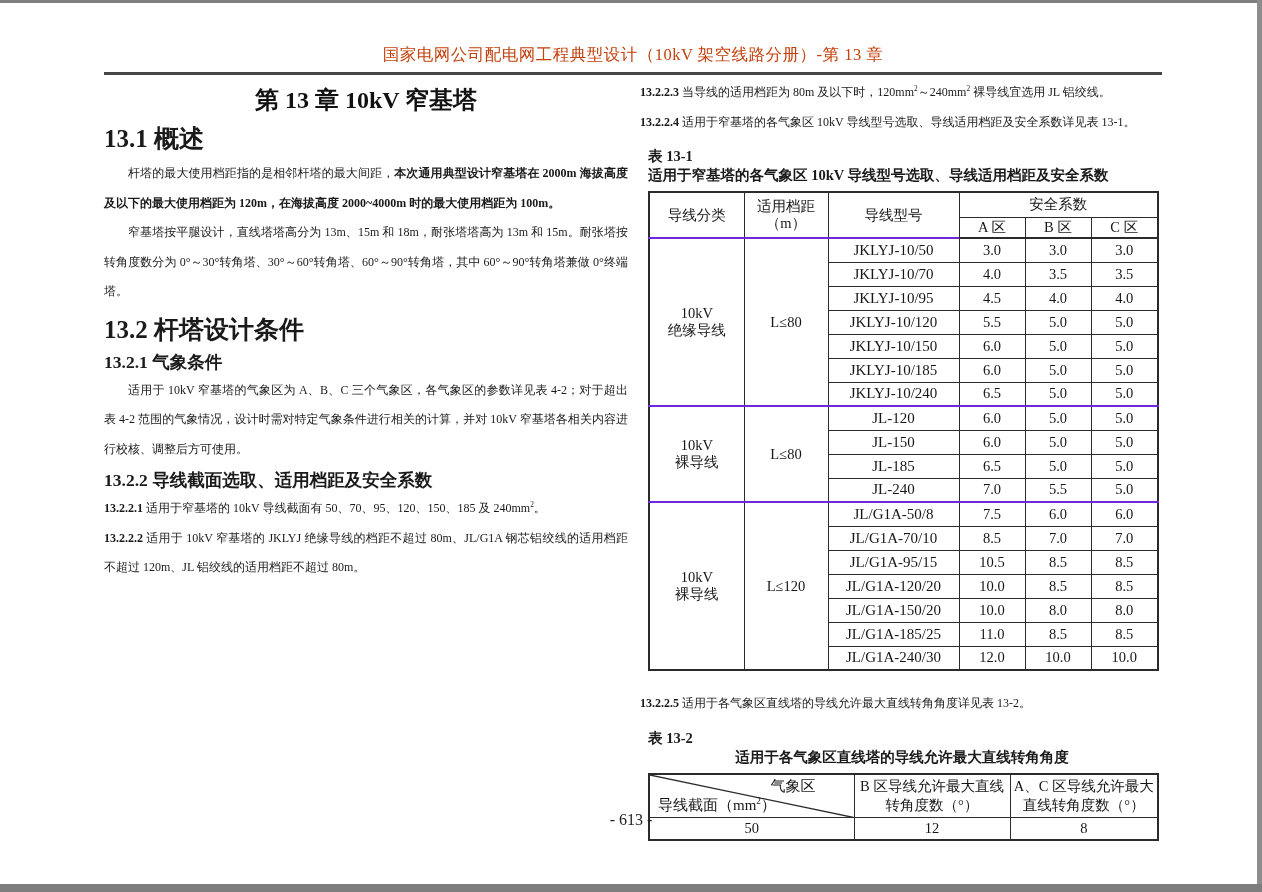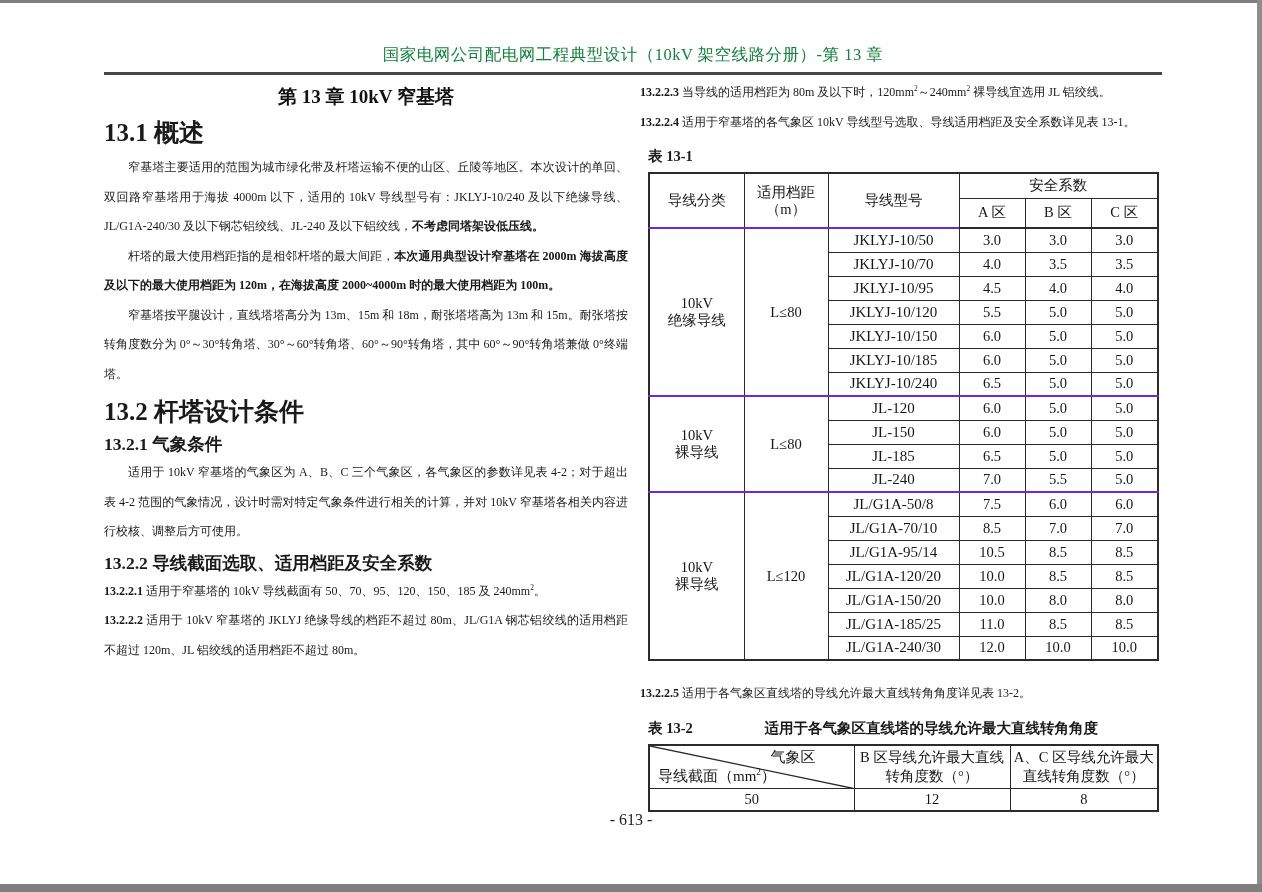--- a/index.html
+++ b/index.html
@@ -9,58 +9,58 @@
     background: #ffffff; overflow: hidden;
     font-family: "Liberation Serif", "DejaVu Serif", serif;
     color: #1a1a1a;
   }
   .edge-top    { position:absolute; top:0; left:0; width:1262px; height:3px; background:#7e7e7e; }
   .edge-right  { position:absolute; top:0; right:0; width:5px; height:892px; background:#8d8d8d; }
   .edge-bottom { position:absolute; bottom:0; left:0; width:1262px; height:8px; background:#7e7e7e; }
 
   .page-header {
     position:absolute; top:44px; left:104px; width:1058px;
-    text-align:center; font-size:16.5px; letter-spacing:0.5px; color:#15803d;
+    text-align:center; font-size:16.5px; letter-spacing:0.5px; color:#c2410c;
   }
   .header-rule { position:absolute; top:72px; left:104px; width:1058px; height:2.5px; background:#474747; }
 
   .col { position:absolute; }
   .col-left  { top:82px; left:104px;  width:524px; }
   .col-right { top:78px; left:640px;  width:522px; }
 
-  .chapter-title { margin:2px 0 6px; text-align:center; font-size:19px; font-weight:bold; color:#111; }
+  .chapter-title { margin:2px 0 6px; text-align:center; font-size:24px; font-weight:bold; color:#111; }
   .h2 { margin:6px 0 4px; font-size:25px; font-weight:bold; }
   .h3 { margin:4px 0 2px; font-size:17.5px; font-weight:bold; }
   p.body {
     margin:0; font-size:12px; line-height:29.5px;
     text-align:justify; text-justify:inter-ideograph;
   }
   p.indent { text-indent:2em; }
   p.body b { font-weight:bold; }
   sup { font-size:0.62em; vertical-align:super; line-height:0; }
 
   .tcaption {
     margin:10px 0 6px 8px; font-size:14.5px; font-weight:bold;
-    display:flex; width:508px;
+    display:flex; width:508px;flex-direction:column;
   }
   .tcaption .tlabel { flex:0 0 auto; margin-right:14px; }
   .tcaption-center .ttitle { flex:1 1 auto; text-align:center; }
 
   table.doc {
     border-collapse:collapse; table-layout:fixed;
     margin-left:8px; width:509px;
     border:2px solid #2b2b2b;
   }
   table.doc td {
     border:1px solid #2b2b2b; text-align:center; vertical-align:middle;
     font-size:14.5px; line-height:17px; padding:1px 2px; color:#161616;
   }
   table.t1 td { height:24px; }
   table.t1 tr.hrow1 td { height:25px; }
-  table.t1 tr.hrow2 td { height:30px; border-bottom:2px solid #2b2b2b; }
+  table.t1 tr.hrow2 td { height:21px; border-bottom:2px solid #2b2b2b; }
   table.t1 tr.gstart td { border-top:2px solid #6d28d9; }
   table.doc td.model { font-size:15px; }
 
   table.t2 td { height:22px; font-size:14.5px; }
   table.t2 tr.t2head td { height:44px; border-bottom:1.5px solid #2b2b2b; line-height:19px; }
   td.diag { position:relative; padding:0; }
   td.diag svg { position:absolute; inset:0; width:100%; height:100%; }
   .diag-top    { position:absolute; top:2px;  right:38px; font-size:15px; }
   .diag-bottom { position:absolute; bottom:2px; left:8px; font-size:15px;margin-top:41px; }
 
@@ -76,21 +76,20 @@
 <div class="edge-right"></div>
 <div class="edge-bottom"></div>
 
 <div class="page-header">国家电网公司配电网工程典型设计（10kV 架空线路分册）-第 13 章</div>
 <div class="header-rule"></div>
 
 <div class="col col-left">
   <div class="chapter-title">第 13 章  10kV 窄基塔</div>
   <div class="h2">13.1  概述</div>
 
-  <p class="body indent"><span>窄基塔主要适用的范围为城市绿化带及杆塔运输不便的山区、丘陵等地区。本次设计的单回、双回路窄基塔用于海拔 4000m 以下，适用的 10kV 导线型号有：JKLYJ-10/240 及以下绝缘导线、JL/G1A-240/30 及以下钢芯铝绞线、JL-240 及以下铝绞线，</span><b>不考虑同塔架设低压线。</b></p>
 
   <p class="body indent"><span>杆塔的最大使用档距指的是相邻杆塔的最大间距，</span><b>本次通用典型设计窄基塔在 2000m 海拔高度及以下的最大使用档距为 120m，在海拔高度 2000~4000m 时的最大使用档距为 100m。</b></p>
 
   <p class="body indent">窄基塔按平腿设计，直线塔塔高分为 13m、15m 和 18m，耐张塔塔高为 13m 和 15m。耐张塔按转角度数分为 0°～30°转角塔、30°～60°转角塔、60°～90°转角塔，其中 60°～90°转角塔兼做 0°终端塔。</p>
 
   <div class="h2">13.2  杆塔设计条件</div>
   <div class="h3">13.2.1  气象条件</div>
 
   <p class="body indent">适用于 10kV 窄基塔的气象区为 A、B、C 三个气象区，各气象区的参数详见表 4-2；对于超出表 4-2 范围的气象情况，设计时需对特定气象条件进行相关的计算，并对 10kV 窄基塔各相关内容进行校核、调整后方可使用。</p>
 
@@ -101,20 +100,21 @@
   <p class="body"><b>13.2.2.2</b><span> 适用于 10kV 窄基塔的 JKLYJ 绝缘导线的档距不超过 80m、JL/G1A 钢芯铝绞线的适用档距不超过 120m、JL 铝绞线的适用档距不超过 80m。</span></p>
 </div>
 
 <div class="col col-right">
   <p class="body"><b>13.2.2.3</b><span> 当导线的适用档距为 80m 及以下时，120mm</span><sup>2</sup><span>～240mm</span><sup>2</sup><span> 裸导线宜选用 JL 铝绞线。</span></p>
 
   <p class="body"><b>13.2.2.4</b><span> 适用于窄基塔的各气象区 10kV 导线型号选取、导线适用档距及安全系数详见表 13-1。</span></p>
 
   <div class="tcaption">
     <span class="tlabel">表 13-1</span>
+    <span class="ttitle">适用于窄基塔的各气象区 10kV 导线型号选取、导线适用档距及安全系数</span>
   </div>
 
   <table class="doc t1">
     <colgroup>
       <col style="width:95px">
         <col style="width:84px">
         <col style="width:131px">
       <col style="width:66px">
         <col style="width:66px">
         <col style="width:67px">
@@ -212,21 +212,21 @@
         <td>6.0</td>
         <td>6.0</td>
       </tr>
       <tr>
           <td class="model">JL/G1A-70/10</td>
           <td>8.5</td>
           <td>7.0</td>
           <td>7.0</td>
         </tr>
       <tr>
-          <td class="model">JL/G1A-95/14</td>
+          <td class="model">JL/G1A-95/15</td>
           <td>10.5</td>
           <td>8.5</td>
           <td>8.5</td>
         </tr>
       <tr>
           <td class="model">JL/G1A-120/20</td>
           <td>10.0</td>
           <td>8.5</td>
           <td>8.5</td>
         </tr>

